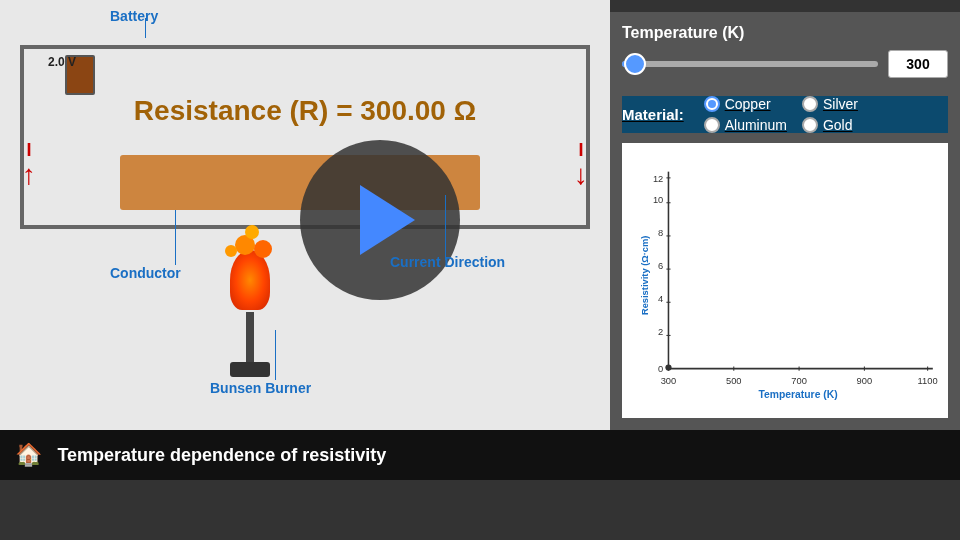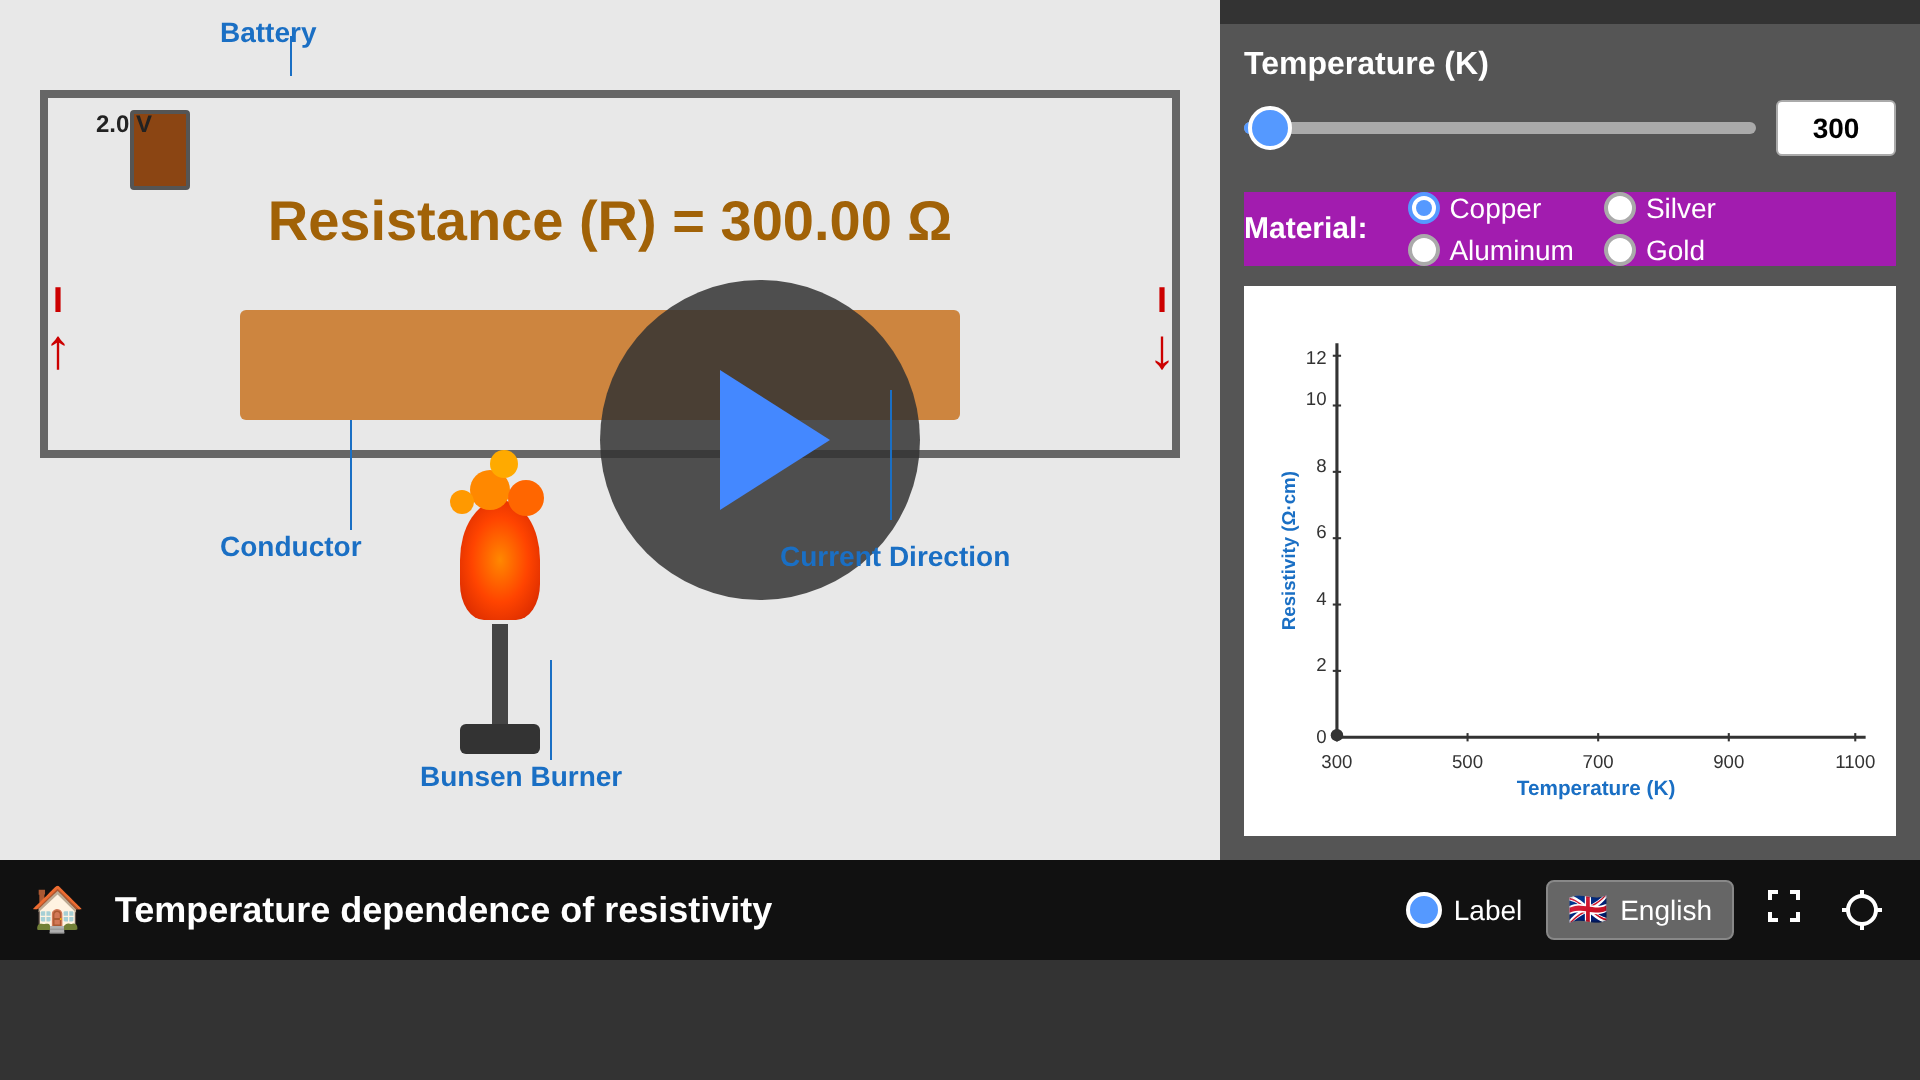--- a/index.html
+++ b/index.html
@@ -165,21 +165,21 @@
       height: 0;
       border-top: 35px solid transparent;
       border-bottom: 35px solid transparent;
       border-left: 55px solid #4488ff;
       margin-left: 15px;
     }
 
     
     .current-direction-label {
       position: absolute;
-      top: 270px;
+      top: 254px;
       left: 390px;
       color: #1a6fc4;
       font-weight: bold;
       font-size: 14px;
     }
     .current-dir-line {
       position: absolute;
       top: 195px;
       left: 445px;
       width: 1px;
@@ -339,21 +339,22 @@
       height: 28px;
       border: 1px solid #aaa;
       background: white;
       text-align: center;
       font-size: 14px;
       font-weight: bold;
       border-radius: 3px;
     }
 
     .material-section {
-      background: #a21caf;
+      background: #0c4a6e;
+      text-decoration: underline;
     }
 
     .material-row {
       display: flex;
       align-items: center;
       gap: 15px;
     }
 
     .material-label-text {
       color: white;
@@ -684,39 +685,15 @@
       </div>
 
     </div>
   </div>
 
   <div class="bottom-bar">
     <div class="home-icon-wrap">
       🏠
     </div>
     <div class="bottom-title">Temperature dependence of resistivity</div>
-    <div class="bottom-right">
-      <div class="label-btn">
-        <div class="label-circle"></div>
-        <span>Label</span>
-      </div>
-      <div class="lang-btn">
-        <span class="flag-icon">🇬🇧</span>
-        <span>English</span>
-      </div>
-      <button class="fullscreen-btn">
-        <svg width="18" height="18" viewBox="0 0 18 18">
-          <path d="M1 1h5v2H3v3H1V1zm11 0h5v5h-2V3h-3V1zm5 11v5h-5v-2h3v-3h2zm-16 5v-5h2v3h3v2H1z" fill="white"></path>
-        </svg>
-      </button>
-      <button class="settings-btn">
-        <svg width="20" height="20" viewBox="0 0 20 20">
-          <circle cx="10" cy="10" r="7" fill="none" stroke="white" stroke-width="2"></circle>
-          <line x1="10" y1="0" x2="10" y2="4" stroke="white" stroke-width="2"></line>
-          <line x1="10" y1="16" x2="10" y2="20" stroke="white" stroke-width="2"></line>
-          <line x1="0" y1="10" x2="4" y2="10" stroke="white" stroke-width="2"></line>
-          <line x1="16" y1="10" x2="20" y2="10" stroke="white" stroke-width="2"></line>
-        </svg>
-      </button>
-    </div>
   </div>
 
 </div>
 
 </body></html>

